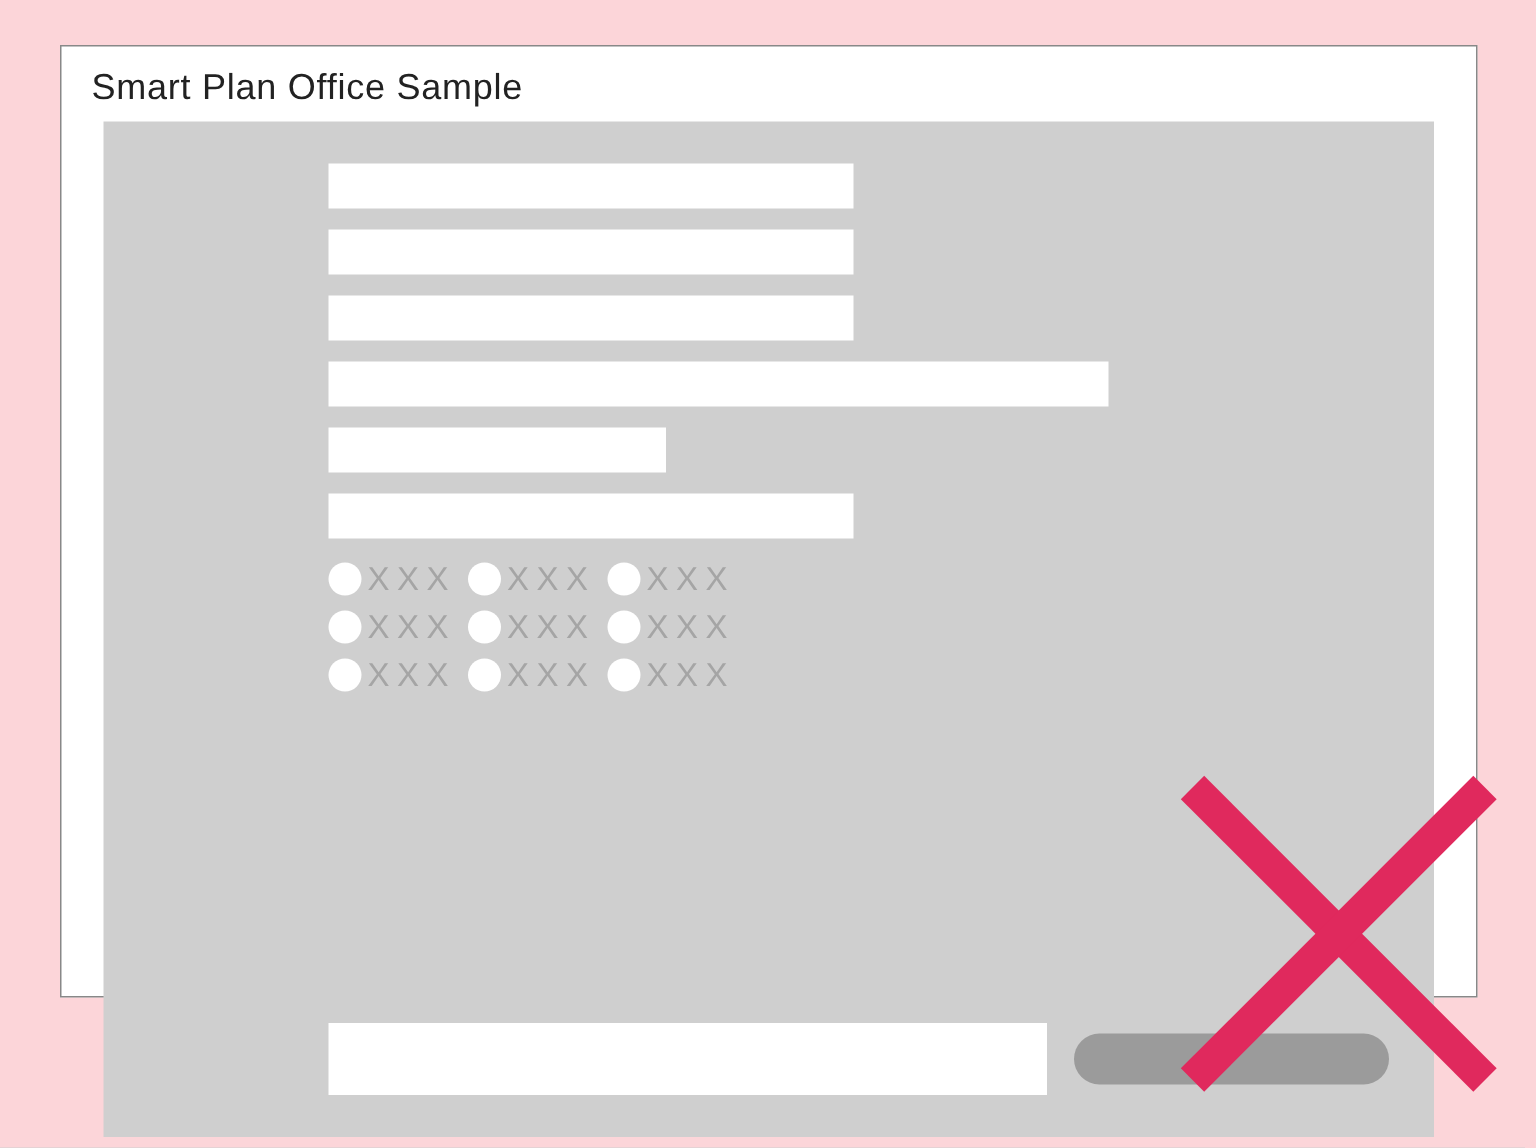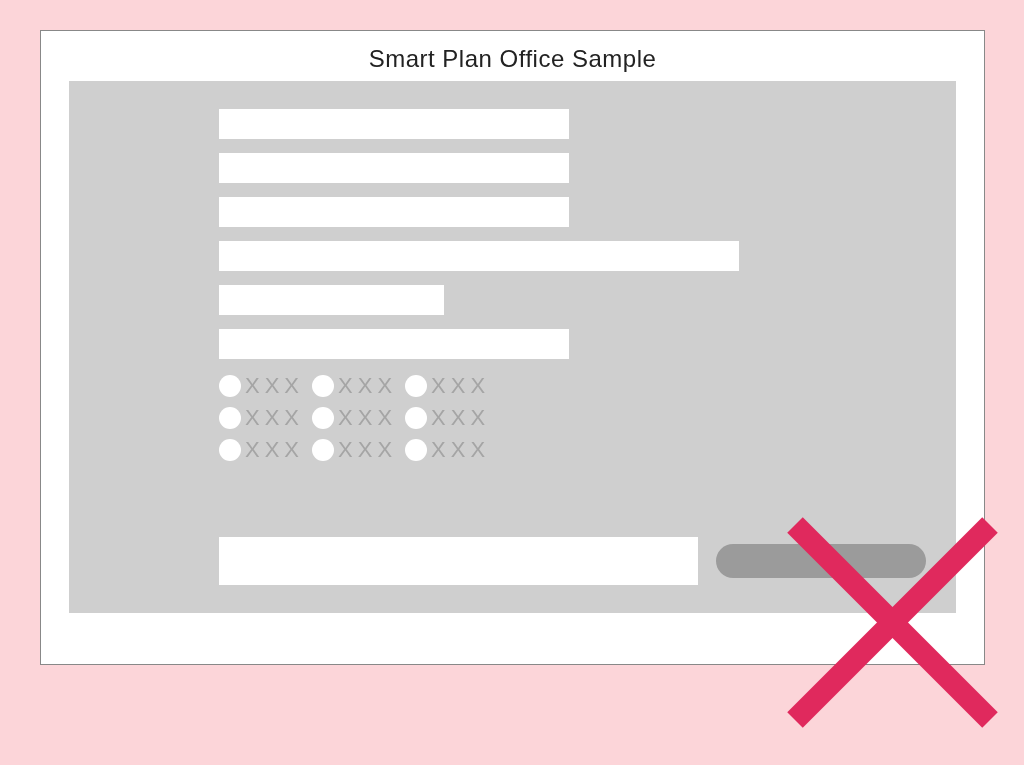--- a/index.html
+++ b/index.html
@@ -12,33 +12,32 @@
     overflow: hidden;
   }
   .window {
     position: absolute;
     left: 40px;
     top: 30px;
     width: 945px;
     height: 635px;
     background: #ffffff;
     border: 1px solid #888;
-    text-align: center;
   }
   .title {
     font-size: 24px;
     font-weight: 400;
     color: #222;
     padding: 14px 20px 8px 20px;
     letter-spacing: 0.5px;
   }
   .form-area {
     margin: 0 28px 28px 28px;
     background: #cfcfcf;
-    height: 532px;
+    height: 677px;
     padding: 28px 30px 20px 150px;
     position: relative;
   }
   .field {
     background: #ffffff;
     height: 30px;
     margin-bottom: 14px;
   }
   .field.w1 { width: 350px; }
   .field.w2 { width: 520px; }

